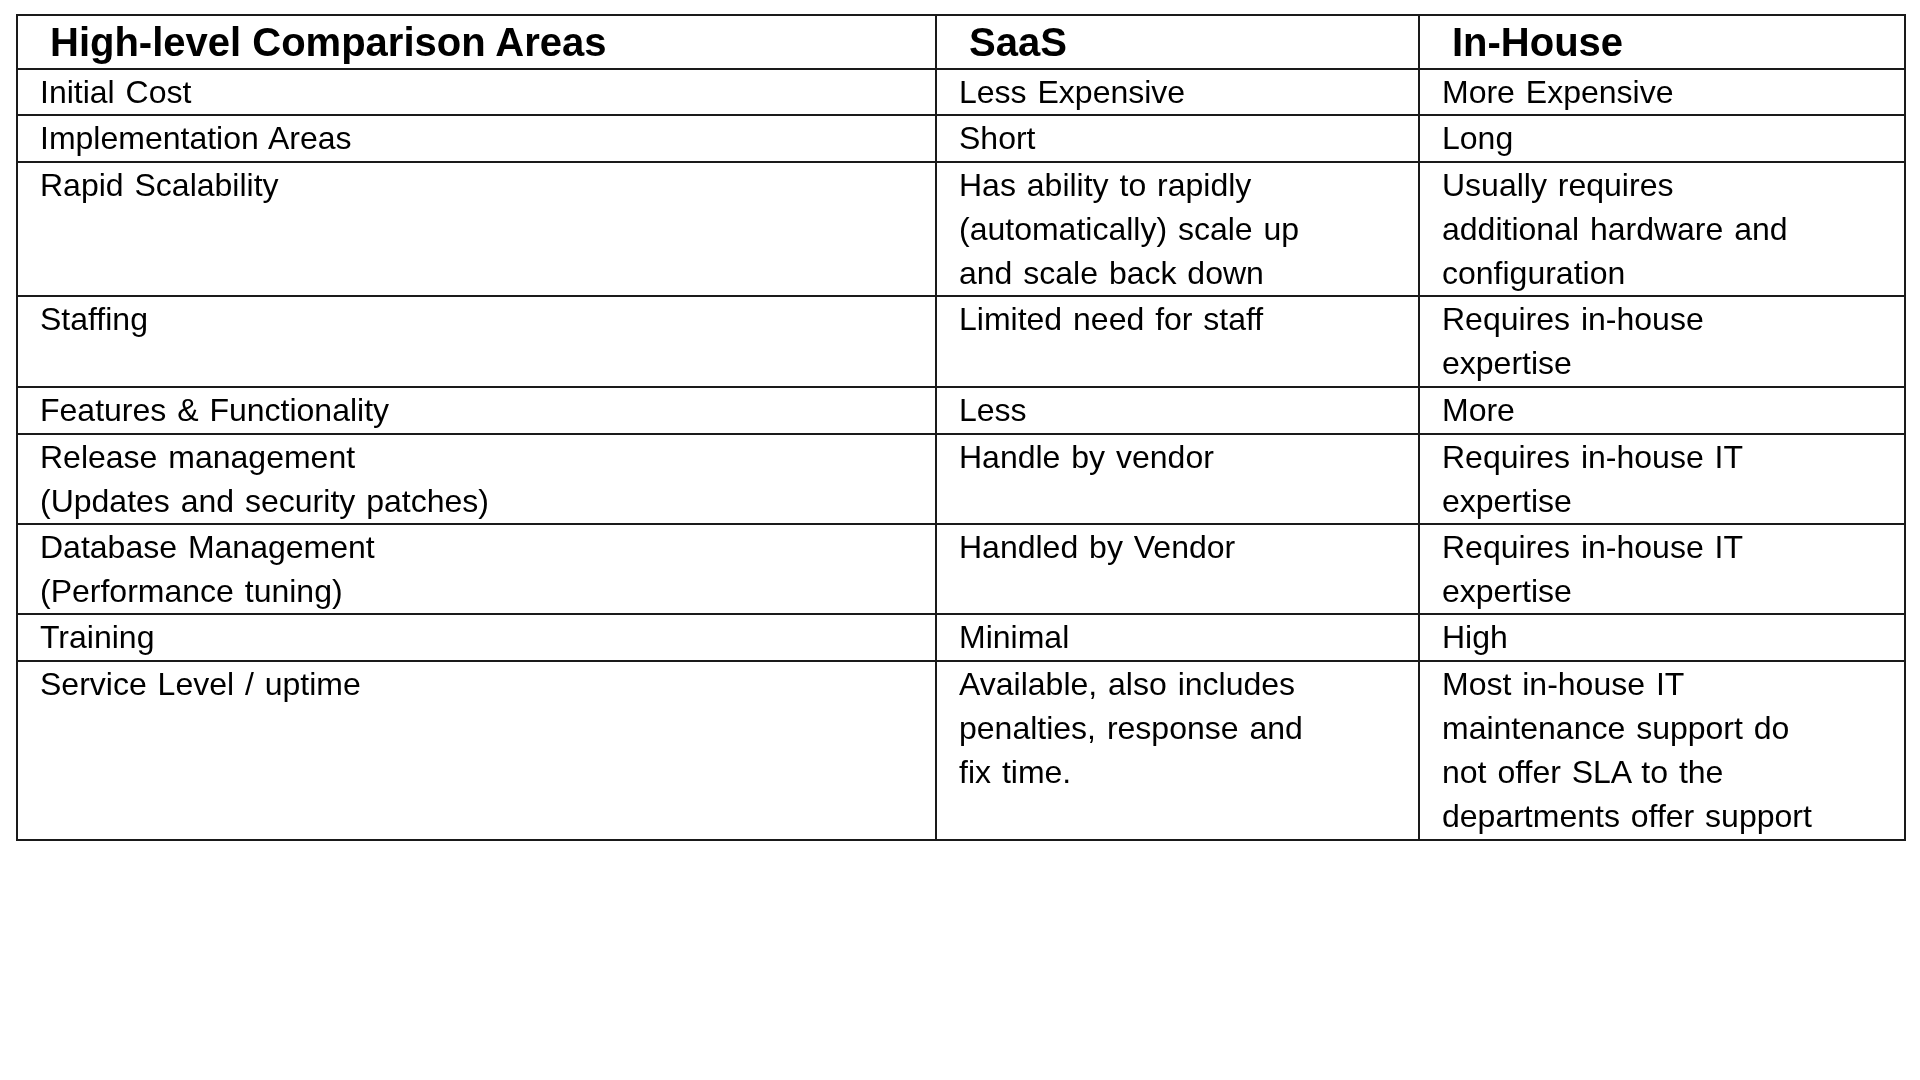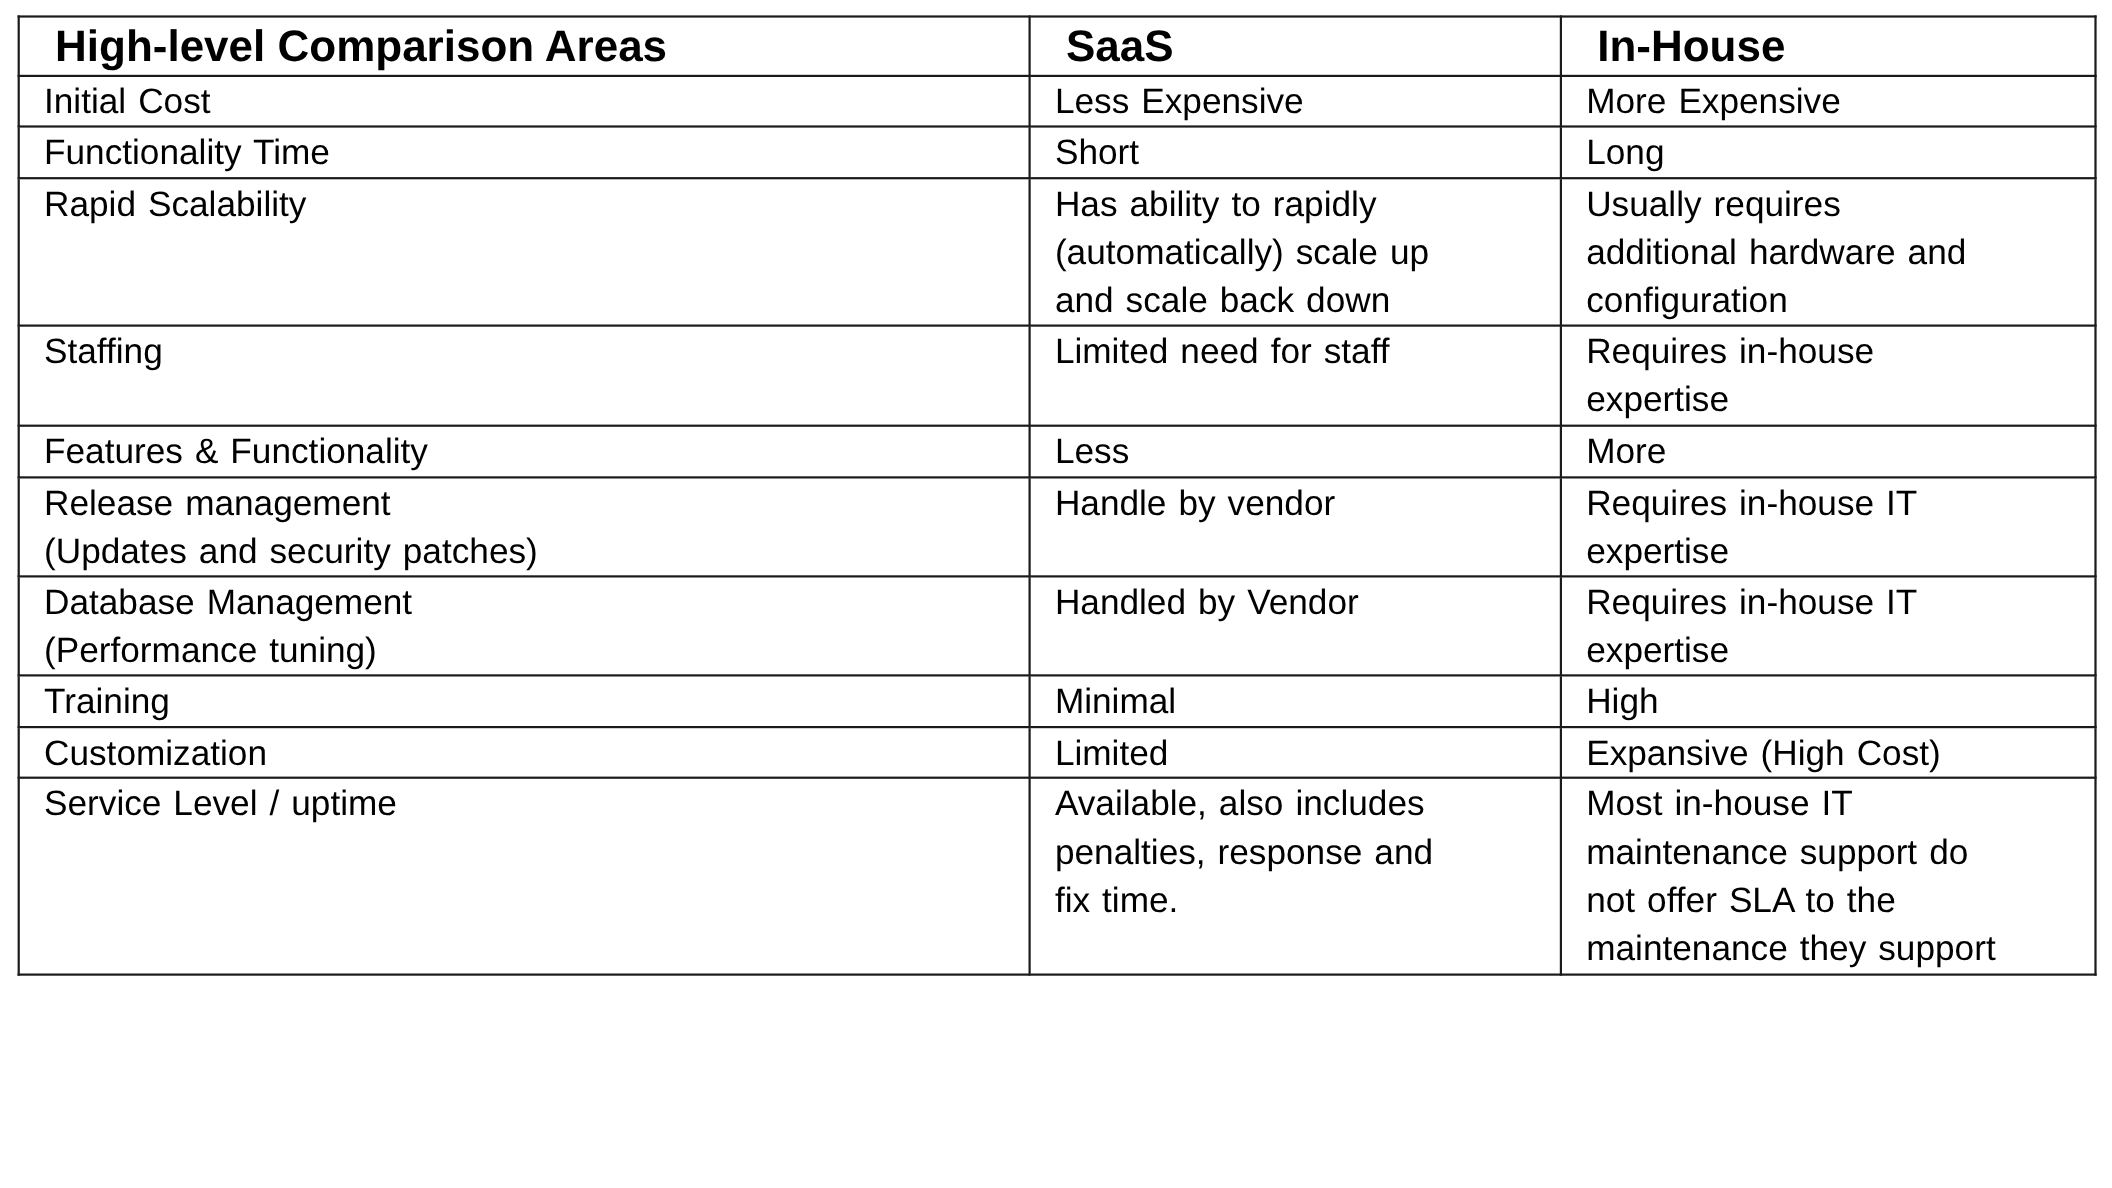--- a/index.html
+++ b/index.html
@@ -70,21 +70,21 @@
         </td>
         <td>
           <span class="line">Less Expensive</span>
         </td>
         <td>
           <span class="line">More Expensive</span>
         </td>
       </tr>
       <tr style="height: 47px;">
         <td>
-          <span class="line">Functionality  Time</span>
+          <span class="line">Implementation  Areas</span>
         </td>
         <td>
           <span class="line">Short</span>
         </td>
         <td>
           <span class="line">Long</span>
         </td>
       </tr>
       <tr style="height: 132px; padding-left: 16px;">
         <td>
@@ -154,41 +154,30 @@
         <td>
           <span class="line">Training</span>
         </td>
         <td>
           <span class="line">Minimal</span>
         </td>
         <td>
           <span class="line">High</span>
         </td>
       </tr>
-      <tr style="height: 44px;">
-        <td>
-          <span class="line">Customization</span>
-        </td>
-        <td>
-          <span class="line">Limited</span>
-        </td>
-        <td>
-          <span class="line">Expansive (High Cost)</span>
-        </td>
-      </tr>
       <tr style="height: 179px;">
         <td>
           <span class="line">Service Level / uptime</span>
         </td>
         <td>
           <span class="line">Available, also includes</span>
           <span class="line">penalties, response and</span>
           <span class="line">fix time.</span>
         </td>
         <td>
           <span class="line">Most in-house IT</span>
           <span class="line">maintenance support do</span>
           <span class="line">not offer SLA to the</span>
-          <span class="line">maintenance they support</span>
+          <span class="line">departments offer support</span>
         </td>
       </tr>
     </tbody>
 </table>
 
 </body></html>

